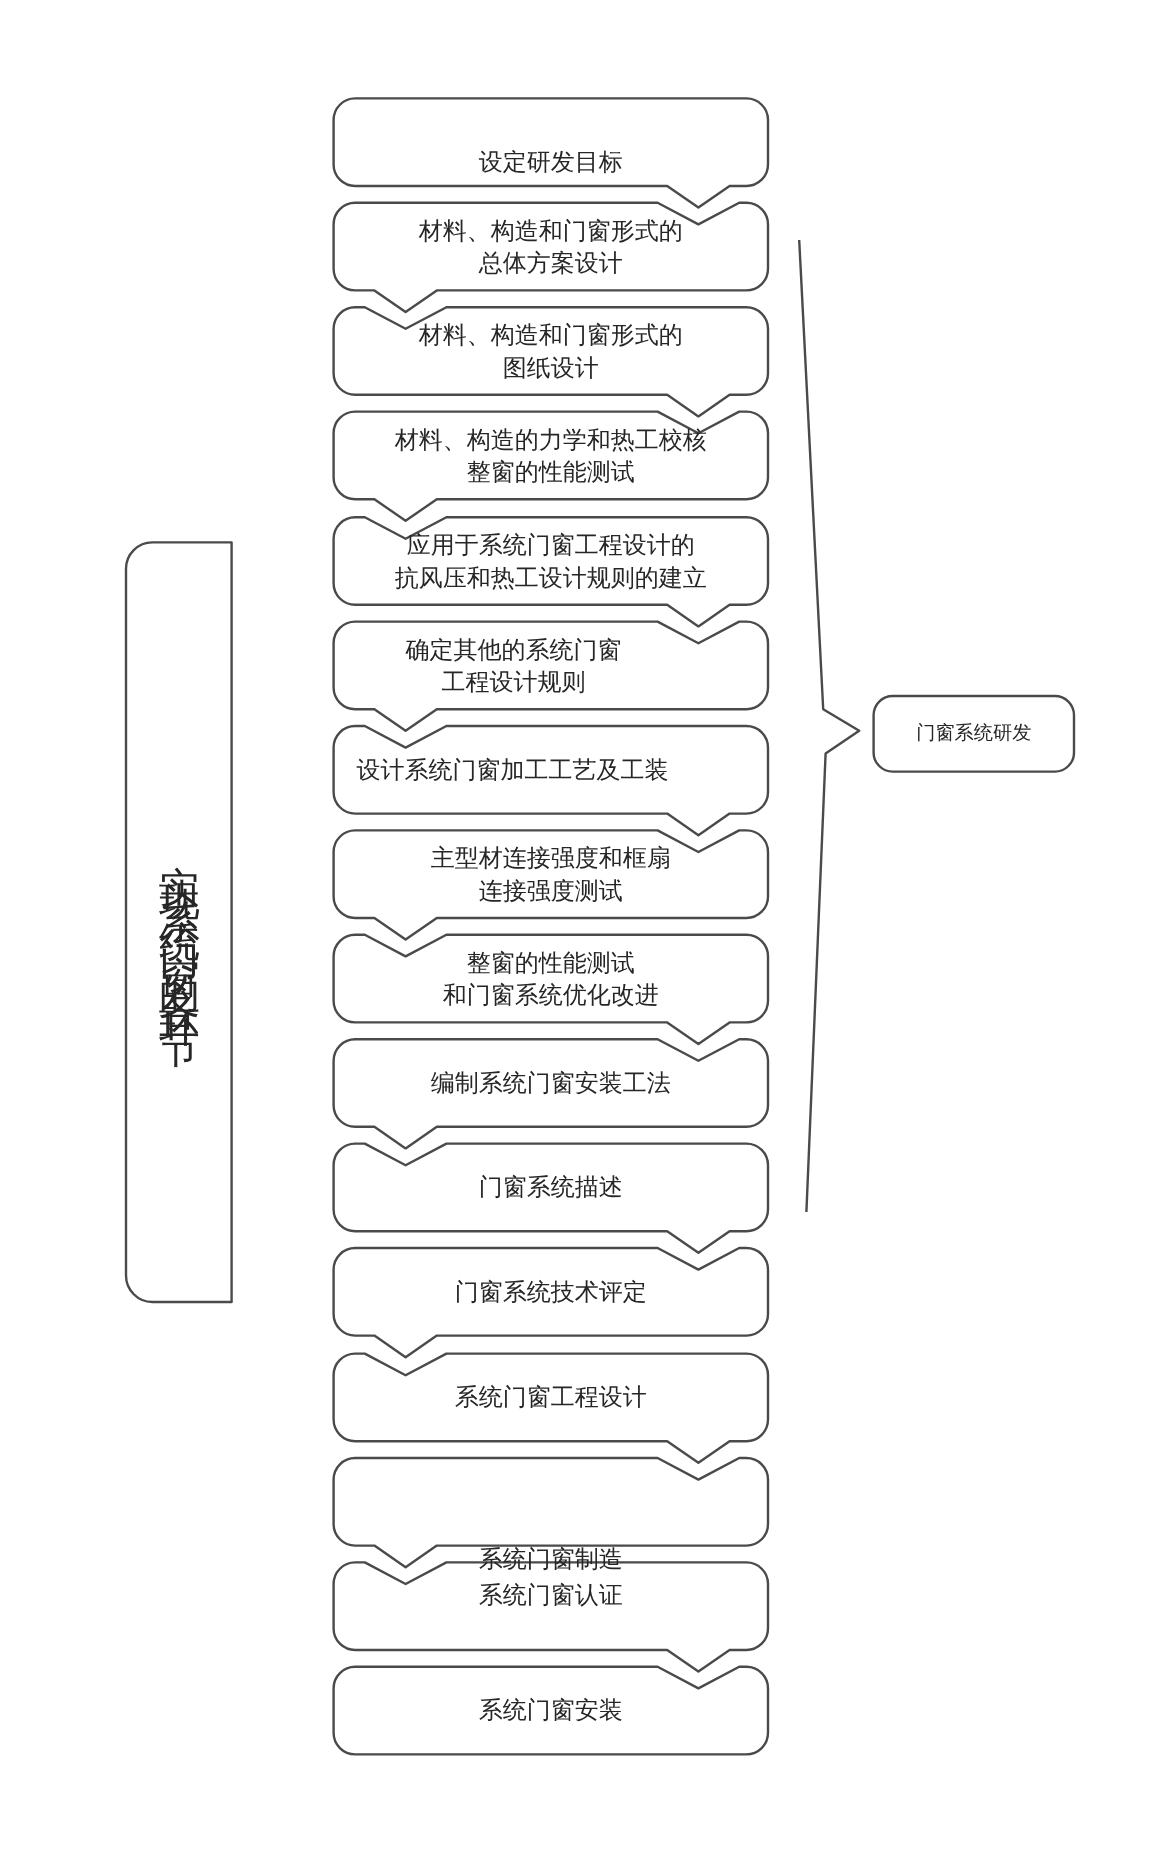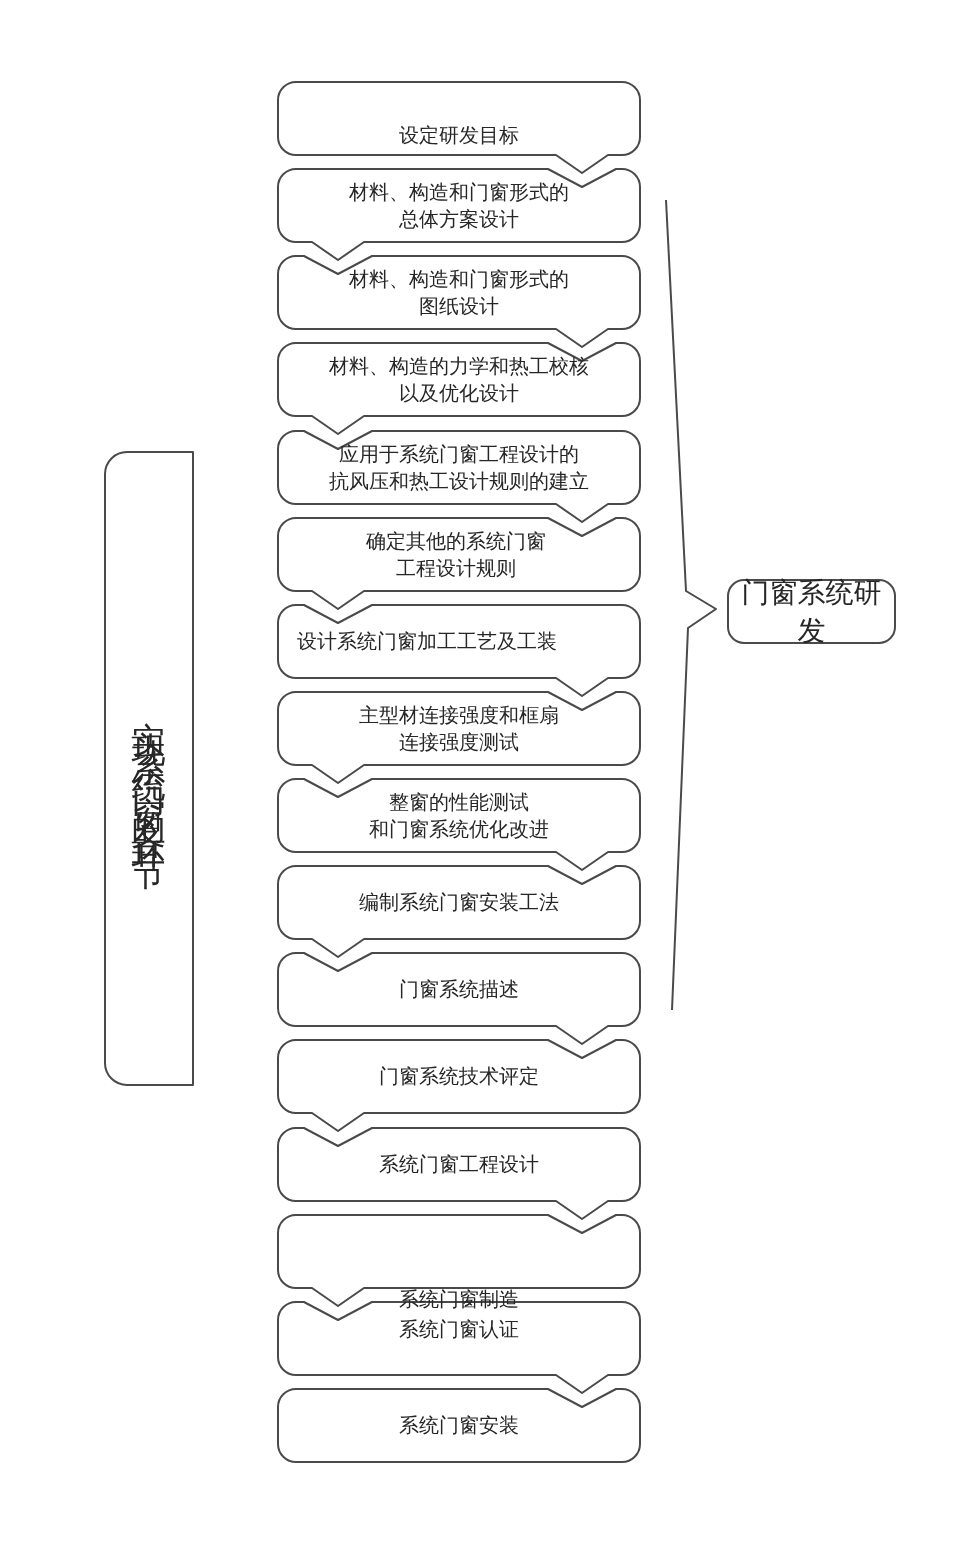--- a/index.html
+++ b/index.html
@@ -19,21 +19,21 @@
     position:absolute;left:105px;top:452px;width:88px;height:633px;
     display:flex;align-items:center;justify-content:center;
   }
   .left-label span{
     writing-mode:vertical-rl;text-orientation:upright;
     font-size:34px;letter-spacing:15px;color:#262626;font-weight:500;
   }
   .rd-label{
     position:absolute;left:728px;top:580px;width:167px;height:63px;
     display:flex;align-items:center;justify-content:center;
-    font-size:28px;font-weight:500;color:#262626;text-align:center;
+    font-size:16px;font-weight:500;color:#262626;text-align:center;
   }
 </style>
 </head>
 <body>
 
 <div id="canvas">
   <svg id="outlines" width="960" height="1560" viewBox="0 0 960 1560">
       <path d="M 127 452 L 193 452 L 193 1085 L 127 1085 A 22 22 0 0 1 105 1063 L 105 474 A 22 22 0 0 1 127 452 Z" fill="#ffffff" stroke="#4a4a4a" stroke-width="2" stroke-linejoin="round"></path>
       <path d="M 296 82 L 622 82 A 18 18 0 0 1 640 100 L 640 137 A 18 18 0 0 1 622 155 L 608 155 L 582 173 L 556 155 L 296 155 A 18 18 0 0 1 278 137 L 278 100 A 18 18 0 0 1 296 82 Z" fill="#ffffff" stroke="#4a4a4a" stroke-width="2" stroke-linejoin="round"></path>
       <path d="M 296 169 L 548 169 L 582 187 L 616 169 L 622 169 A 18 18 0 0 1 640 187 L 640 224 A 18 18 0 0 1 622 242 L 364 242 L 338 260 L 312 242 L 296 242 A 18 18 0 0 1 278 224 L 278 187 A 18 18 0 0 1 296 169 Z" fill="#ffffff" stroke="#4a4a4a" stroke-width="2" stroke-linejoin="round"></path>
@@ -57,24 +57,24 @@
   <div class="left-label">
     <span>实现系统门窗的各环节</span>
   </div>
   <div id="steps">
       <div class="step-label" style="left: 278px; top: 78px; width: 362px; height: 73px; margin-top: 21px;">设定研发目标</div>
       <div class="step-label" style="left: 278px; top: 169px; width: 362px; height: 73px;">材料、构造和门窗形式的
 总体方案设计</div>
       <div class="step-label" style="left: 278px; top: 256px; width: 362px; height: 73px;">材料、构造和门窗形式的
 图纸设计</div>
       <div class="step-label" style="left: 278px; top: 343px; width: 362px; height: 73px;">材料、构造的力学和热工校核
-以及优化设计</div>
+整窗的性能测试</div>
       <div class="step-label" style="left: 278px; top: 431px; width: 362px; height: 73px;">应用于系统门窗工程设计的
 抗风压和热工设计规则的建立</div>
-      <div class="step-label" style="left: 292px; top: 518px; width: 328px; height: 73px;">确定其他的系统门窗
+      <div class="step-label" style="left: 264px; top: 518px; width: 328px; height: 73px;">确定其他的系统门窗
 工程设计规则</div>
       <div class="step-label" style="left: 278px; top: 605px; width: 298px; height: 73px;">设计系统门窗加工工艺及工装</div>
       <div class="step-label" style="left: 278px; top: 692px; width: 362px; height: 73px;">主型材连接强度和框扇
 连接强度测试</div>
       <div class="step-label" style="left: 278px; top: 779px; width: 362px; height: 73px;">整窗的性能测试
 和门窗系统优化改进</div>
       <div class="step-label" style="left: 278px; top: 866px; width: 362px; height: 73px;">编制系统门窗安装工法</div>
       <div class="step-label" style="left: 278px; top: 953px; width: 362px; height: 73px;">门窗系统描述</div>
       <div class="step-label" style="left: 278px; top: 1040px; width: 362px; height: 73px;">门窗系统技术评定</div>
       <div class="step-label" style="left: 278px; top: 1128px; width: 362px; height: 73px; text-align: center;">系统门窗工程设计</div>

